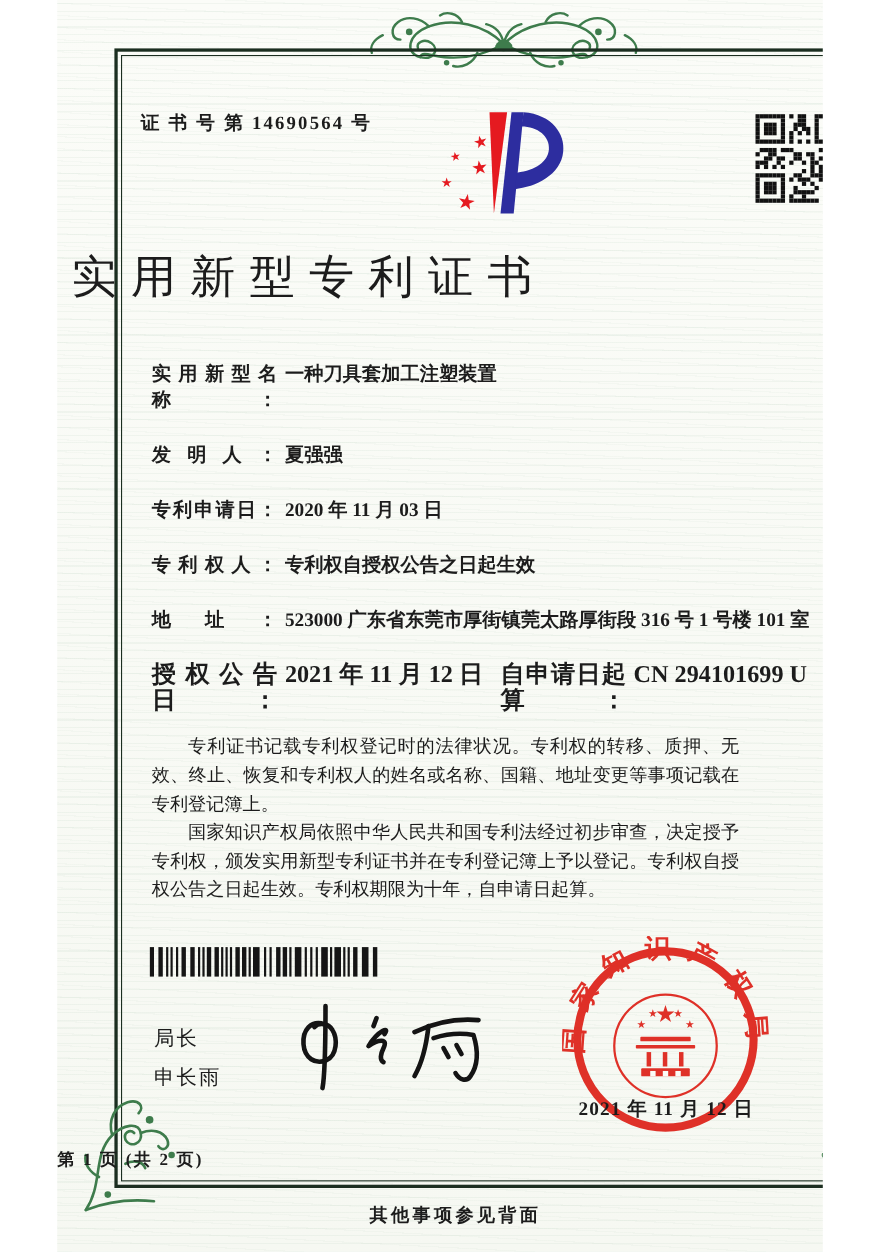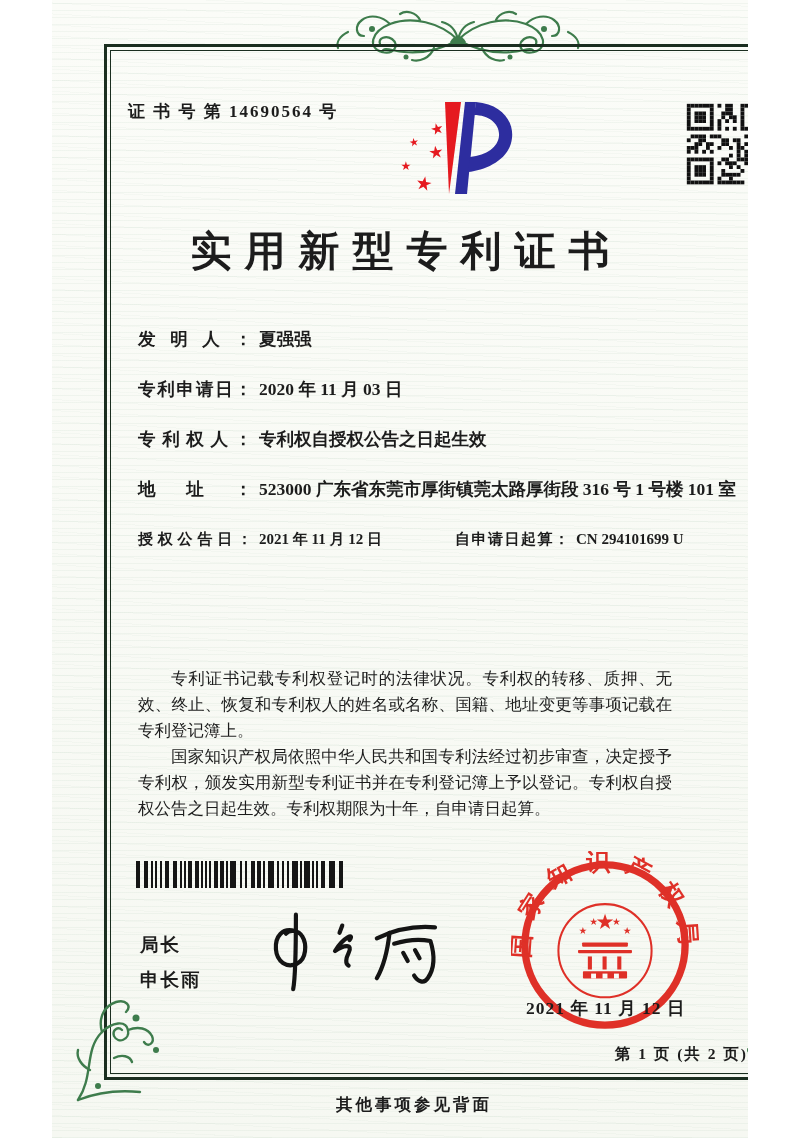--- a/index.html
+++ b/index.html
@@ -25,51 +25,51 @@
     border:1px solid #1b2e20;
   }
   .cert-no{
     position:absolute;left:76px;top:100px;
     font-size:17px;letter-spacing:2px;font-weight:600;
   }
   .logo{position:absolute;left:336px;top:96px;width:126px;height:104px;}
   .qr{position:absolute;left:633px;top:102px;width:84px;height:84px;}
   .title{
     position:absolute;left:0;right:0;top:224px;
-    text-align:center;font-size:41px;font-weight:700;letter-spacing:13px;
+    text-align:left;font-size:41px;font-weight:400;letter-spacing:13px;
     text-indent:13px;
   }
   .fields{position:absolute;left:86px;top:327px;width:636px;}
   .frow{display:flex;font-size:17.5px;line-height:24px;margin-bottom:26px;}
   .flabel{
     width:114px;flex:none;font-weight:700;
     text-align:justify;text-align-last:justify;
   }
   .fvalue{flex:1;padding-left:7px;font-weight:600;}
-  .frow-grant{display:flex;font-size:15px;line-height:24px;}
+  .frow-grant{display:flex;font-size:22px;line-height:24px;}
   .frow-grant .fvalue{flex:none;width:196px;}
   .paras{
     position:absolute;left:86px;right:76px;top:666px;
     font-size:16.5px;line-height:26px;text-align:justify;font-weight:500;
   }
   .paras p{margin:0;text-indent:2em;}
   .barcode{position:absolute;left:84px;top:861px;width:212px;height:27px;}
   .director{
     position:absolute;left:88px;top:928px;
-    font-size:18.5px;line-height:35px;font-weight:700;letter-spacing:2px;
+    font-size:18.5px;line-height:35px;font-weight:400;letter-spacing:2px;
   }
   .signature{position:absolute;left:203px;top:902px;width:200px;height:98px;}
   .seal{position:absolute;left:459px;top:851px;width:188px;height:188px;}
   .seal-date{
     position:absolute;left:474px;top:996px;
     font-size:17.5px;font-weight:700;letter-spacing:1px;
   }
   .page-info{
     position:absolute;left:0;right:0;top:1044px;
-    text-align:right;font-size:15.5px;letter-spacing:2px;font-weight:600;
+    text-align:left;font-size:15.5px;letter-spacing:2px;font-weight:600;
   }
   .back-note{
     position:absolute;left:0;right:0;top:1094px;
     text-align:center;font-size:16.5px;letter-spacing:3px;font-weight:600;margin-left:28px;
   }
   .ornament-top{position:absolute;left:192px;top:2px;width:428px;height:64px;}
   .flourish{position:absolute;width:96px;height:112px;}
   .flourish.bl{left:16px;top:992px;}
   .flourish.br{left:690px;top:992px;transform:scaleX(-1);}
 </style>
@@ -358,20 +358,24 @@
         <rect x="73.4" y="86" width="4.2" height="4.2" fill="#111"></rect>
         <rect x="77.60000000000001" y="86" width="4.2" height="4.2" fill="#111"></rect>
         <rect x="81.8" y="86" width="4.2" height="4.2" fill="#111"></rect>
       </svg>
   </div>
 
   <div class="title">实用新型专利证书</div>
 
   <div class="fields">
     <div class="frow">
+      <span class="flabel">实用新型名称：</span>
+      <span class="fvalue">一种刀具套加工注塑装置</span>
+    </div>
+    <div class="frow">
       <span class="flabel">发明人：</span>
       <span class="fvalue">夏强强</span>
     </div>
     <div class="frow">
       <span class="flabel">专利申请日：</span>
       <span class="fvalue">2020 年 11 月 03 日</span>
     </div>
     <div class="frow">
       <span class="flabel">专利权人：</span>
       <span class="fvalue">专利权自授权公告之日起生效</span>

